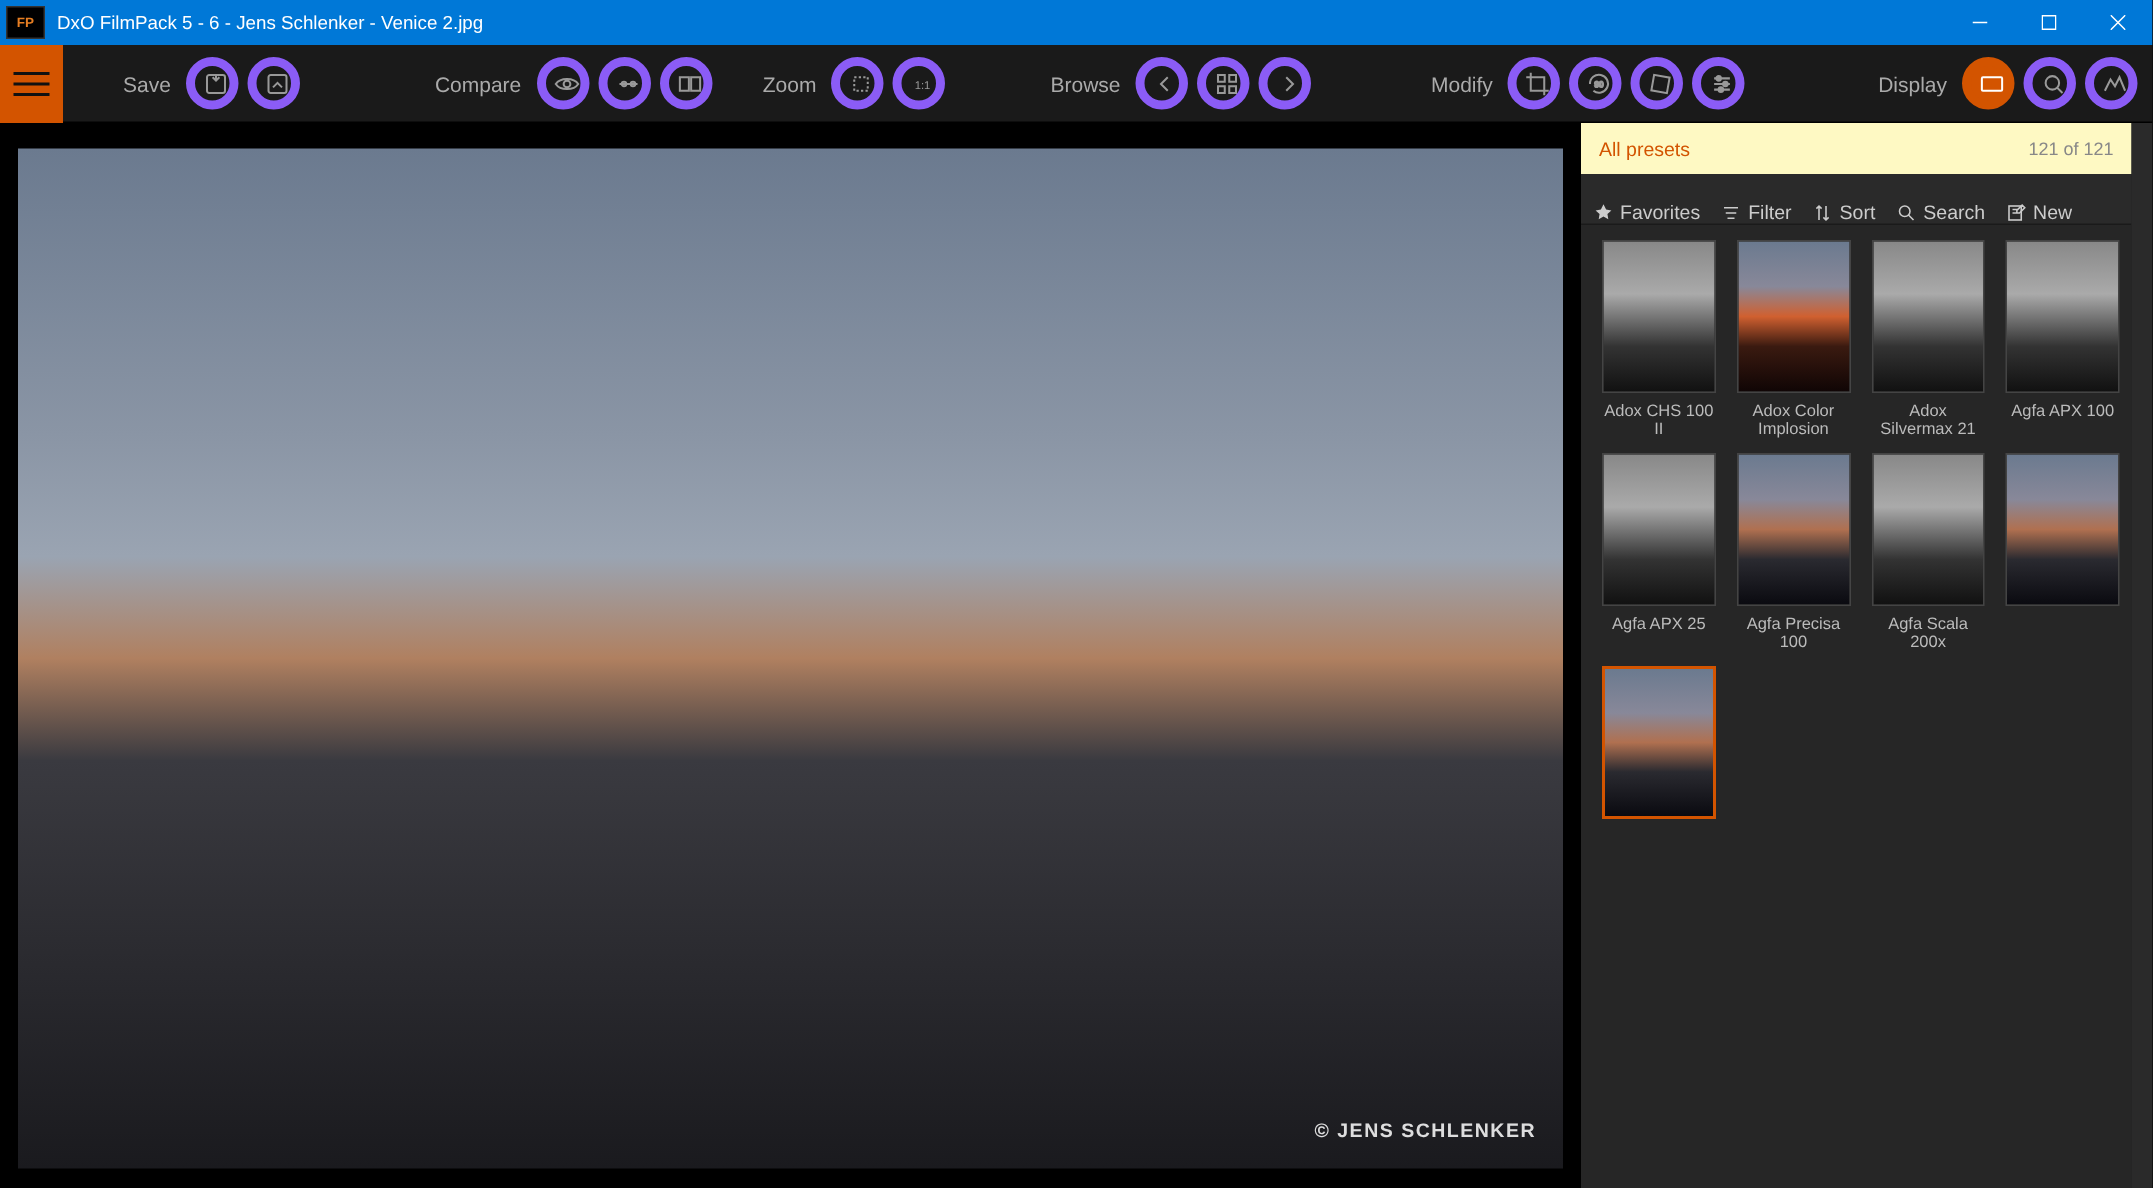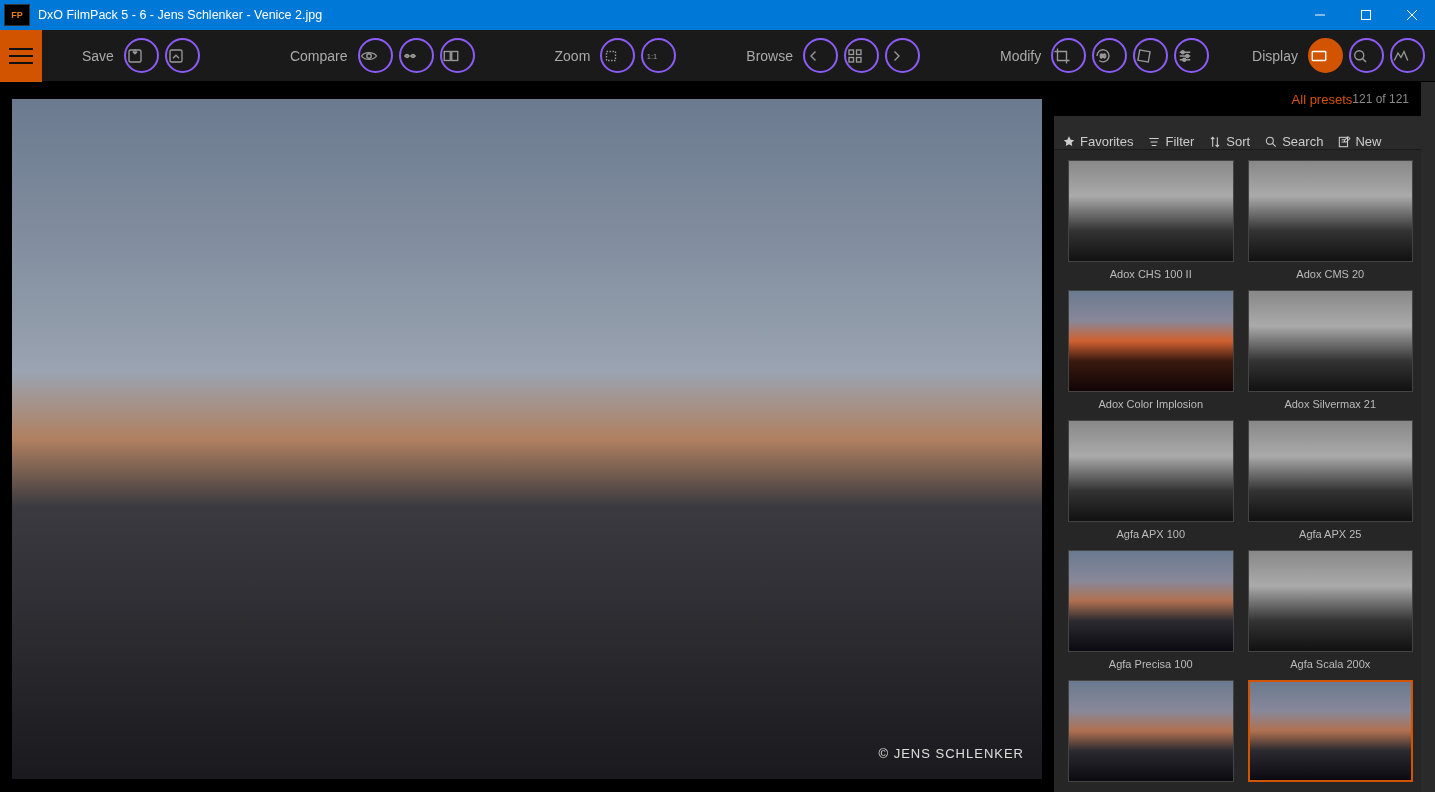--- a/index.html
+++ b/index.html
@@ -13,41 +13,41 @@
 .winbtn { width: 46px; height: 100%; display: flex; align-items: center; justify-content: center; color: #fff; }
 .winbtn svg { width: 10px; height: 10px; }
 
 
 .toolbar { height: 52px; background: #1a1a1a; display: flex; align-items: center; border-bottom: 1px solid #000; }
 .hamburger { width: 42px; height: 52px; background: #d35400; display: flex; flex-direction: column; justify-content: center; align-items: center; gap: 5px; }
 .hamburger span { width: 24px; height: 2px; background: #111; }
 .tool-group { display: flex; align-items: center; margin-left: 40px; gap: 6px; }
 .tool-group.first { margin-left: 40px; }
 .tool-label { color: #aaa; font-size: 14px; margin-right: 4px; }
-.tool-btn { width: 35px; height: 35px; border: 2px solid #8b5cf6; border-radius: 50%; display: flex; align-items: center; justify-content: flex-start; color: #999; cursor: pointer; }
+.tool-btn { width: 35px; height: 35px; border: 6px solid #8b5cf6; border-radius: 50%; display: flex; align-items: center; justify-content: flex-end; color: #999; cursor: pointer; }
 .tool-btn.active { background: #d35400; border-color: #d35400; color: #fff; }
 .tool-btn svg { width: 18px; height: 18px; }
 .spacer { flex: 1; }
 
 
 .main { display: flex; height: calc(792px - 30px - 52px); }
 .viewer { flex: 1; background: #000; position: relative; overflow: hidden; display:flex; align-items:center; justify-content:center;}
 .viewer-img { width: 1030px; height: 680px; background: linear-gradient(180deg,#6b7a8f 0%,#8a95a5 28%,#9aa4b2 40%,#b08060 50%,#3a3a40 60%,#1a1a1e 100%); position: relative; margin-top:4px;}
-.credit { position: absolute; right: 18px; bottom: 18px; color: rgba(255,255,255,.85); font-size: 13px; font-weight: normal; letter-spacing: 1px; }
+.credit { position: absolute; right: 18px; bottom: 18px; color: rgba(255,255,255,.85); font-size: 13px; font-weight: bold; letter-spacing: 1px; }
 
 
 .panel { width: 367px; background: #262626; display: flex; flex-direction: column; }
-.panel-header { height: 34px; background: #000000; display: flex; align-items: center; padding: 0 12px; justify-content: flex-end; font-size: 13px; }
+.panel-header { height: 34px; background: #fef9c3; display: flex; align-items: center; padding: 0 12px; justify-content: space-between; font-size: 13px; }
 .panel-header .ph-title { color: #d35400; }
 .panel-header .ph-count { color: #888; font-size: 12px; }
 .panel-tools { height: 34px; background: #2a2a2a; display: flex; align-items: flex-end; padding: 0 8px; gap: 14px; font-size: 13px; color: #ccc; border-bottom: 1px solid #1a1a1a; }
 .ptool { display: flex; align-items: center; gap: 4px; cursor: pointer; }
 .ptool svg { width: 14px; height: 14px; }
 .preset-scroll { flex: 1; overflow-y: auto; padding: 10px 8px 10px 14px; }
-.preset-grid { display: grid; grid-template-columns: 1fr 1fr; gap: 10px 14px; }
+.preset-grid { display: grid; grid-template-columns: 1fr 1fr 1fr 1fr; gap: 10px 14px; }
 .preset { display: flex; flex-direction: column; gap: 6px; cursor: pointer; }
 .thumb { width: 100%; height: 102px; background: linear-gradient(180deg,#888 0%,#aaa 35%,#777 50%,#333 70%,#111 100%); border: 1px solid #444; }
 .thumb.color { background: linear-gradient(180deg,#6b7a8f 0%,#889 30%,#b07050 50%,#2a2a30 70%,#0a0a10 100%); }
 .thumb.warm { background: linear-gradient(180deg,#6b7a8f 0%,#889 30%,#d06030 50%,#3a1a10 70%,#100505 100%); }
 .thumb.selected { border: 2px solid #d35400; }
 .preset-name { text-align: center; font-size: 11px; color: #bbb; }
 .scrollbar { width: 14px; background: #2a2a2a; }
 
 
 .icn { stroke: currentColor; stroke-width: 1.8; fill: none; }
@@ -116,21 +116,21 @@
         </svg>
       </div>
     <div class="tool-btn">
         <svg viewBox="0 0 24 24" class="icn">
           <rect x="3" y="6" width="8" height="12"></rect>
           <rect x="13" y="6" width="8" height="12"></rect>
         </svg>
       </div>
   </div>
 
-  <div class="tool-group" style="margin-left:80px">
+  <div class="tool-group" style="margin-left:34px">
     <span class="tool-label">Zoom</span>
     <div class="tool-btn">
         <svg viewBox="0 0 24 24" class="icn">
           <rect x="6" y="6" width="12" height="12" stroke-dasharray="2 2"></rect>
         </svg>
       </div>
     <div class="tool-btn">
         <svg viewBox="0 0 24 24">
           <text x="5" y="16" font-size="10" fill="currentColor">1:1</text>
         </svg>
@@ -256,24 +256,20 @@
           <span>New</span>
         </div>
     </div>
     <div class="preset-scroll">
       <div class="preset-grid" id="preset-grid">
           <div class="preset">
             <div class="thumb"></div>
             <div class="preset-name">Adox CHS 100 II</div>
           </div>
           <div class="preset">
-            <div class="thumb"></div>
-            <div class="preset-name">Adox CMS 20</div>
-          </div>
-          <div class="preset">
             <div class="thumb warm"></div>
             <div class="preset-name">Adox Color Implosion</div>
           </div>
           <div class="preset">
             <div class="thumb"></div>
             <div class="preset-name">Adox Silvermax 21</div>
           </div>
           <div class="preset">
             <div class="thumb"></div>
             <div class="preset-name">Agfa APX 100</div>

